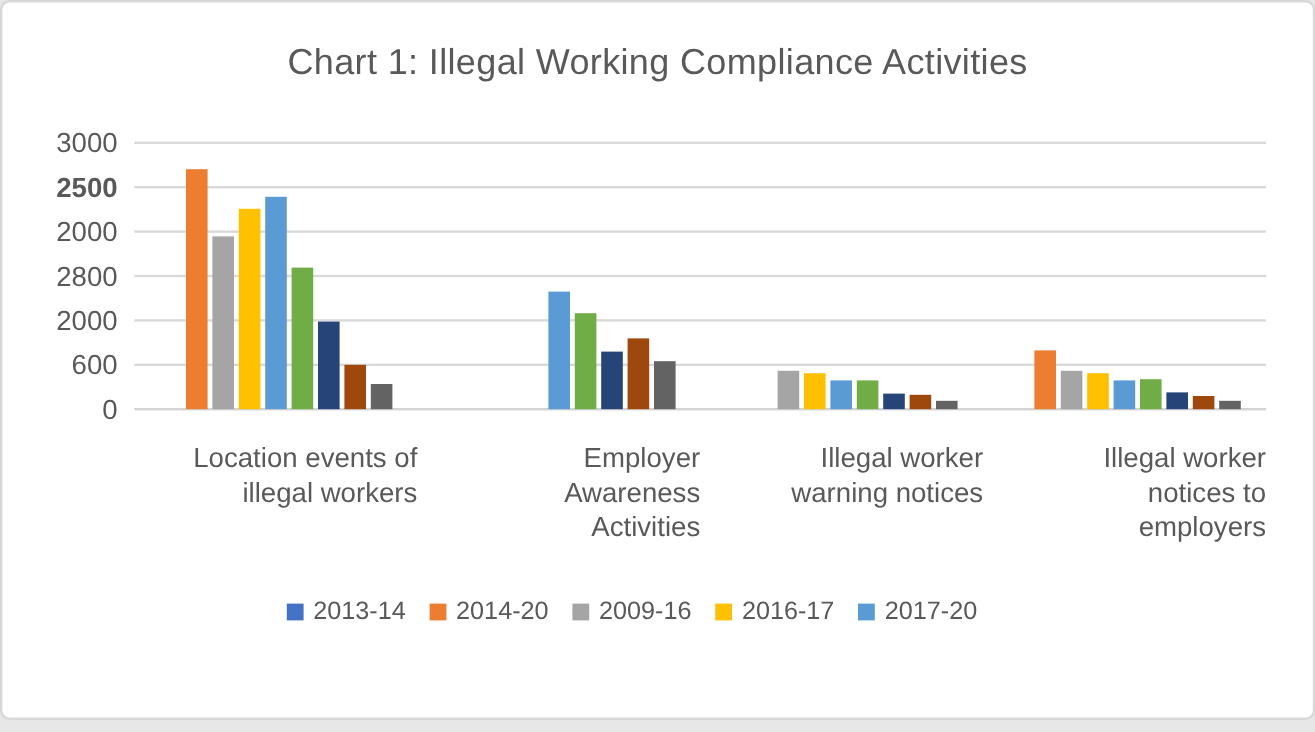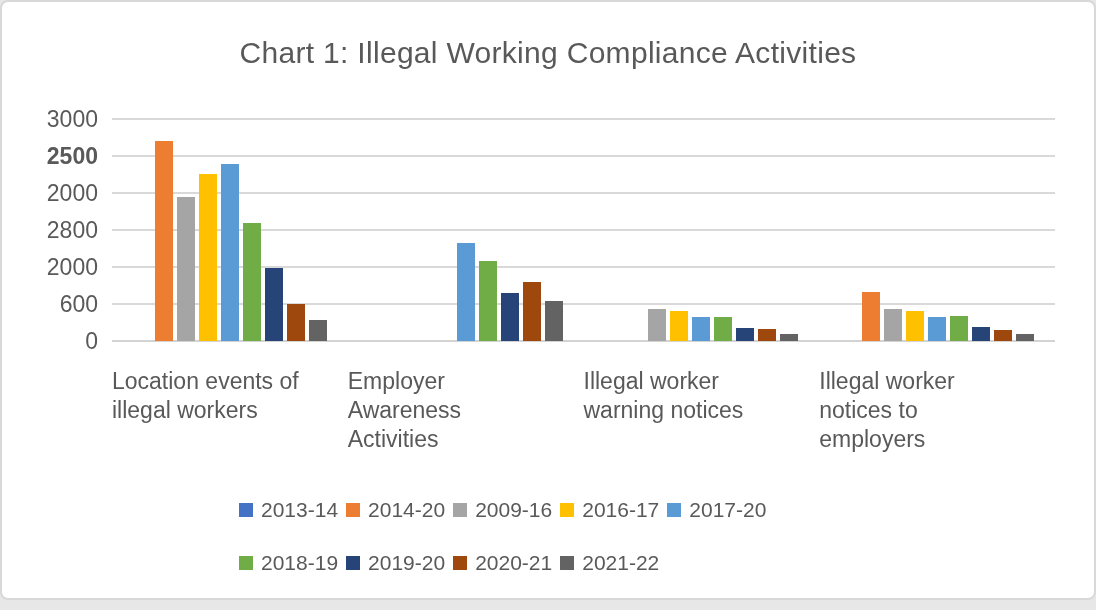--- a/index.html
+++ b/index.html
@@ -46,35 +46,35 @@
     display:flex;
     align-items:flex-end;
     justify-content:center;
     gap:4px;
   }
   .bar{
     width:18px;
   }
   .cat-label{
     position:absolute;
-    text-align:left;
+    text-align:right;
     white-space:pre-line;
     font-size:23px;
     line-height:29px;
     color:#595959;
   }
   .legend{
     position:absolute;
     left:237px;
     top:496px;
   }
   .legend-row{
     display:flex;
     align-items:center;
-    gap:8px;
+    gap:20px;
     margin-bottom:29px;
   }
   .legend-item{
     display:flex;
     align-items:center;
     gap:8px;
   }
   .legend-swatch{
     width:14px;height:14px;
     display:inline-block;
@@ -177,32 +177,14 @@
         </div>
         <div class="legend-item">
           <span class="legend-swatch" style="background: rgb(255, 192, 0);"></span>
           <span class="legend-label">2016-17</span>
         </div>
         <div class="legend-item">
           <span class="legend-swatch" style="background: rgb(91, 155, 213);"></span>
           <span class="legend-label">2017-20</span>
         </div>
       </div>
-      <div class="legend-row">
-        <div class="legend-item">
-          <span class="legend-swatch" style="background: rgb(112, 173, 71);"></span>
-          <span class="legend-label">2018-19</span>
-        </div>
-        <div class="legend-item">
-          <span class="legend-swatch" style="background: rgb(38, 68, 120);"></span>
-          <span class="legend-label">2019-20</span>
-        </div>
-        <div class="legend-item">
-          <span class="legend-swatch" style="background: rgb(158, 72, 14);"></span>
-          <span class="legend-label">2020-21</span>
-        </div>
-        <div class="legend-item">
-          <span class="legend-swatch" style="background: rgb(99, 99, 99);"></span>
-          <span class="legend-label">2021-22</span>
-        </div>
-      </div>
     </div>
 </div>
 
 </body></html>

